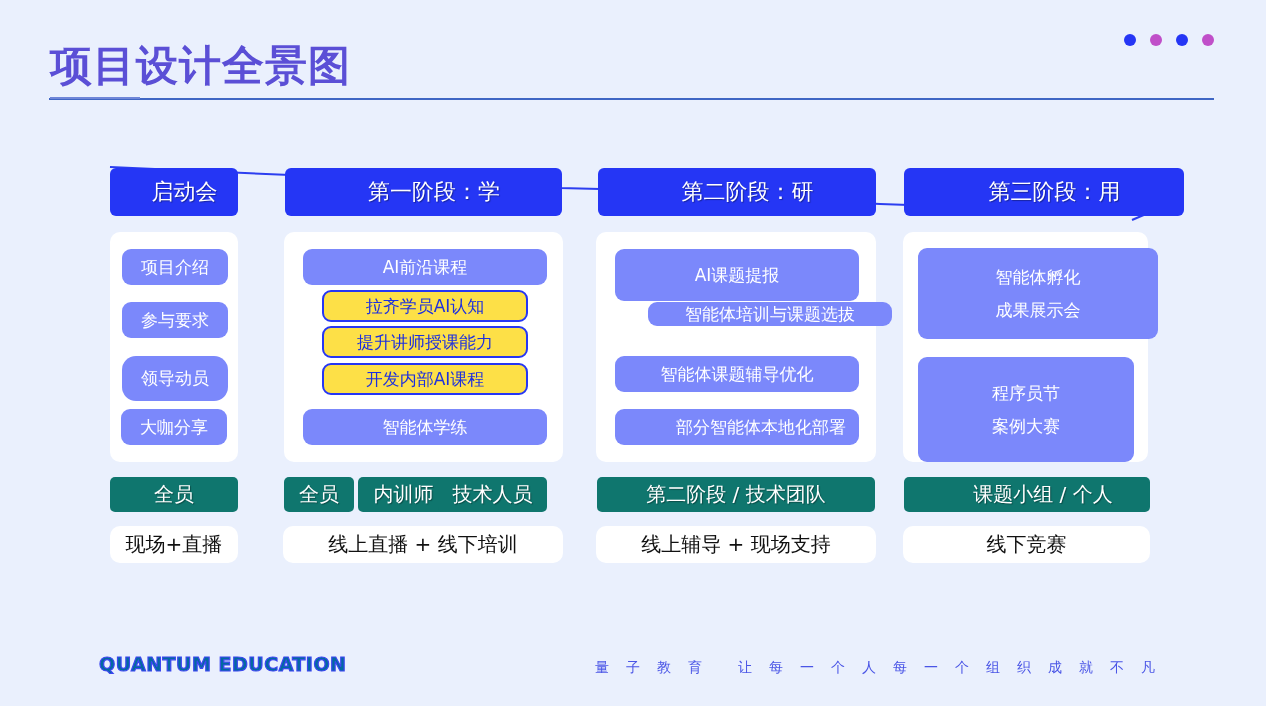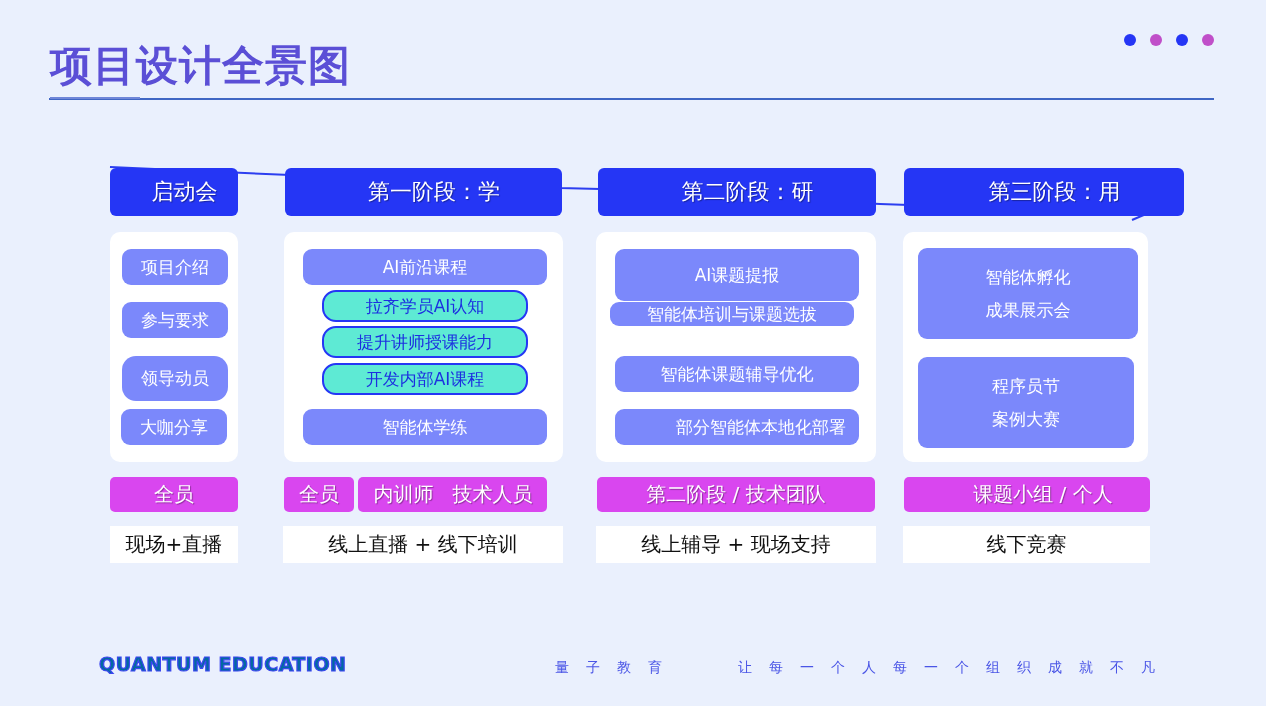--- a/index.html
+++ b/index.html
@@ -33,30 +33,30 @@
   .panel {
     position: absolute; background: #fff; border-radius: 10px;
   }
   .pill {
     position: absolute; background: #7b88fb; color: #fff; border-radius: 9px;
     display: flex; align-items: center; justify-content: center; font-size: 17px;
     text-align: center; line-height: 33px;
   }
   .pill.tall { flex-direction: column; }
   .outline {
-    position: absolute; background: #5eead4; border: 2.5px solid #2536f5; border-radius: 14px;
+    position: absolute; background: #fde047; border: 2.5px solid #2536f5; border-radius: 9px;
     color: #1c2fe0; display: flex; align-items: center; justify-content: center; font-size: 17px;
   }
   .tag {
-    position: absolute; height: 35px; top: 477px; background: #d946ef; color: #fff; border-radius: 5px;
+    position: absolute; height: 35px; top: 477px; background: #0f766e; color: #fff; border-radius: 5px;
     display: flex; align-items: center; justify-content: center; font-size: 20px;
     text-shadow: 1px 1px 1px rgba(0,0,0,0.35);
   }
   .mode {
-    position: absolute; height: 37px; top: 526px; background: #fff; border-radius: 0; color: #111;
+    position: absolute; height: 37px; top: 526px; background: #fff; border-radius: 10px; color: #111;
     display: flex; align-items: center; justify-content: center; font-size: 20px;
   }
   .footer-brand {
     position: absolute; left: 99px; top: 653px; font-size: 19px; font-weight: bold;
     font-family: "DejaVu Sans", sans-serif; color: #0369a1;
     -webkit-text-stroke: 1.2px #3c46f0; letter-spacing: 0.5px;
   }
   .footer-slogan {
     position: absolute; top: 659px; font-size: 14px; color: #4a55e6; letter-spacing: 17px;
   }
@@ -93,41 +93,41 @@
 
 <div class="panel" style="left:284px;top:232px;width:279px;height:230px;"></div>
 <div class="pill" style="left:303px;top:249px;width:244px;height:36px;">AI前沿课程</div>
 <div class="outline" style="left:322px;top:290px;width:206px;height:32px;">拉齐学员AI认知</div>
 <div class="outline" style="left:322px;top:326px;width:206px;height:32px;">提升讲师授课能力</div>
 <div class="outline" style="left:322px;top:363px;width:206px;height:32px;">开发内部AI课程</div>
 <div class="pill" style="left:303px;top:409px;width:244px;height:36px;">智能体学练</div>
 
 <div class="panel" style="left:596px;top:232px;width:280px;height:230px;"></div>
 <div class="pill" style="left:615px;top:249px;width:244px;height:52px;">AI课题提报</div>
-<div class="pill" style="left:610px;top:302px;width:244px;height:24px;">智能体培训与课题选拔</div>
+<div class="pill" style="left:648px;top:302px;width:244px;height:24px;">智能体培训与课题选拔</div>
 <div class="pill" style="left:615px;top:356px;width:244px;height:36px;">智能体课题辅导优化</div>
 <div class="pill" style="left:615px;top:409px;width:244px;height:36px;padding-left:48px;">部分智能体本地化部署</div>
 
 <div class="panel" style="left:903px;top:232px;width:245px;height:230px;"></div>
-<div class="pill tall" style="left:918px;top:248px;width:220px;height:91px;">
+<div class="pill tall" style="left:918px;top:248px;width:240px;height:91px;">
   <span>智能体孵化</span>
   <span>成果展示会</span>
 </div>
-<div class="pill tall" style="left:918px;top:357px;width:216px;height:91px;">
+<div class="pill tall" style="left:918px;top:357px;width:216px;height:105px;">
   <span>程序员节</span>
   <span>案例大赛</span>
 </div>
 
 <div class="tag" style="left:110px;width:128px;">全员</div>
 <div class="tag" style="left:284px;width:70px;">全员</div>
 <div class="tag" style="left:358px;width:91px;">内训师</div>
 <div class="tag" style="left:438px;width:109px;">技术人员</div>
 <div class="tag" style="left:597px;width:278px;">第二阶段 / 技术团队</div>
 <div class="tag" style="left:904px;width:246px;padding-left:32px;">课题小组 / 个人</div>
 
 <div class="mode" style="left:110px;width:128px;">现场+直播</div>
 <div class="mode" style="left:283px;width:280px;">线上直播 + 线下培训</div>
 <div class="mode" style="left:596px;width:280px;">线上辅导 + 现场支持</div>
 <div class="mode" style="left:903px;width:247px;">线下竞赛</div>
 
 <div class="footer-brand">QUANTUM EDUCATION</div>
-<div class="footer-slogan" style="left:555px;">量子教育</div>
+<div class="footer-slogan" style="left:595px;">量子教育</div>
 <div class="footer-slogan" style="left:738px;">让每一个人每一个组织成就不凡</div>
 
 </body></html>

